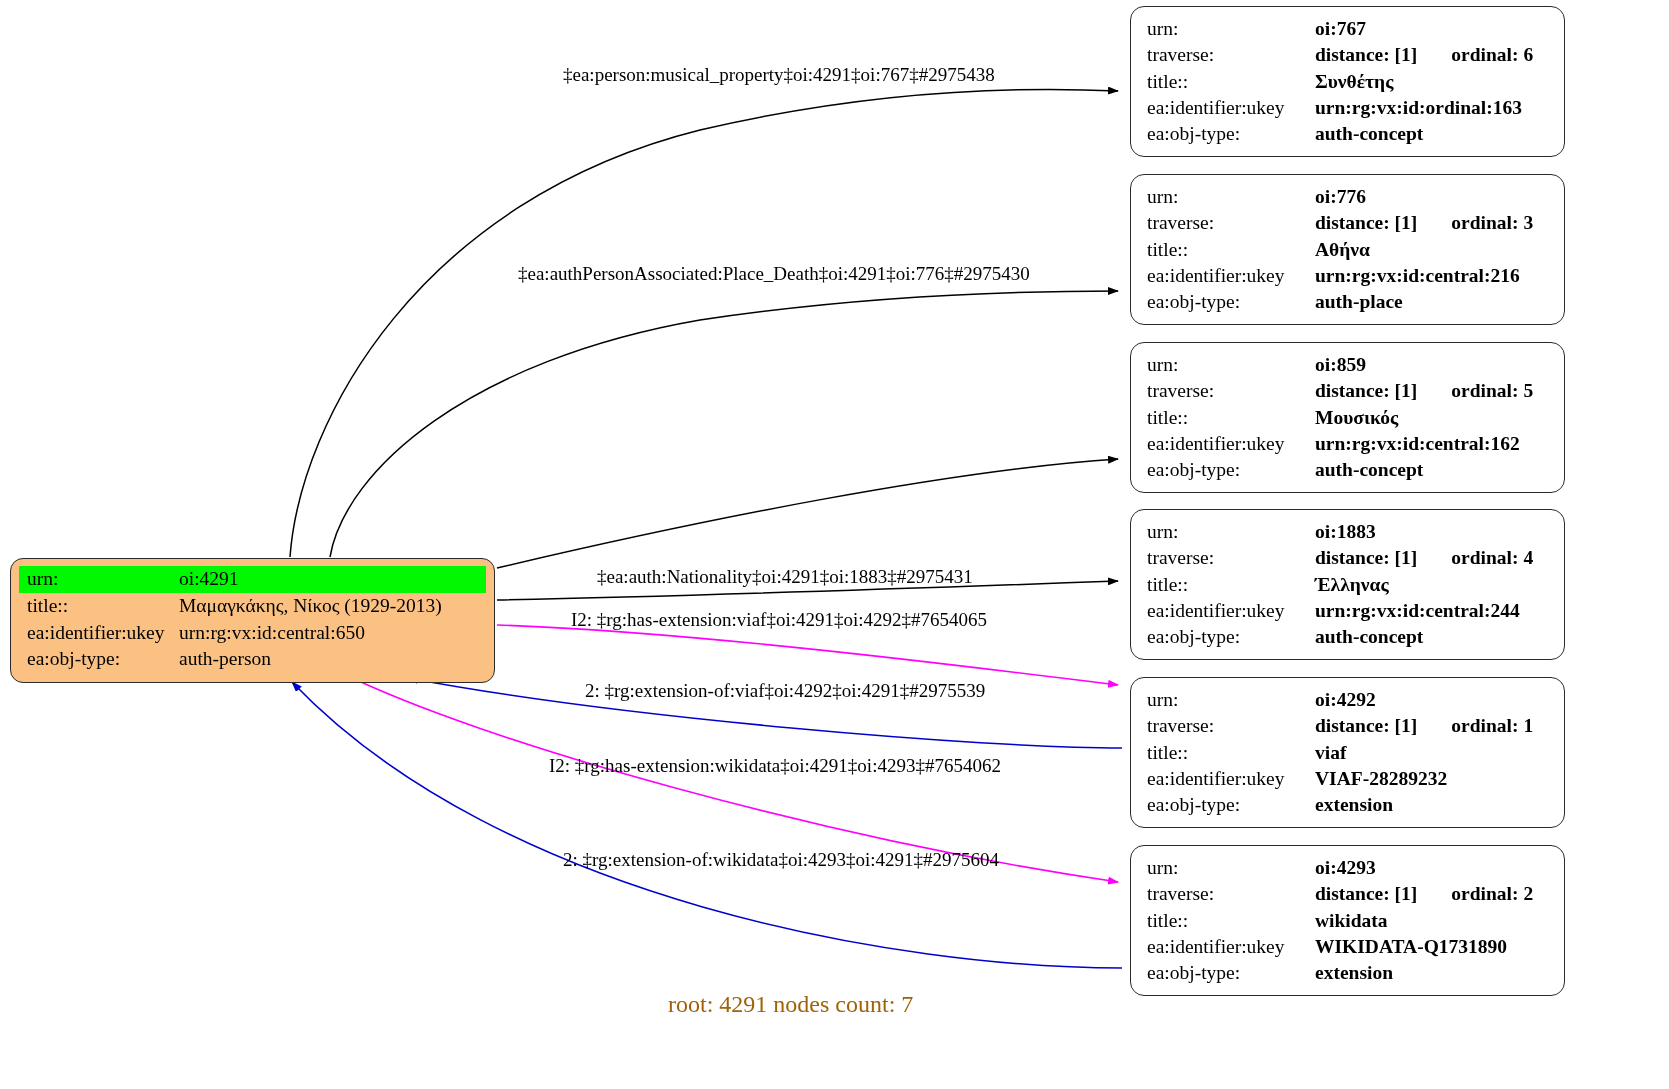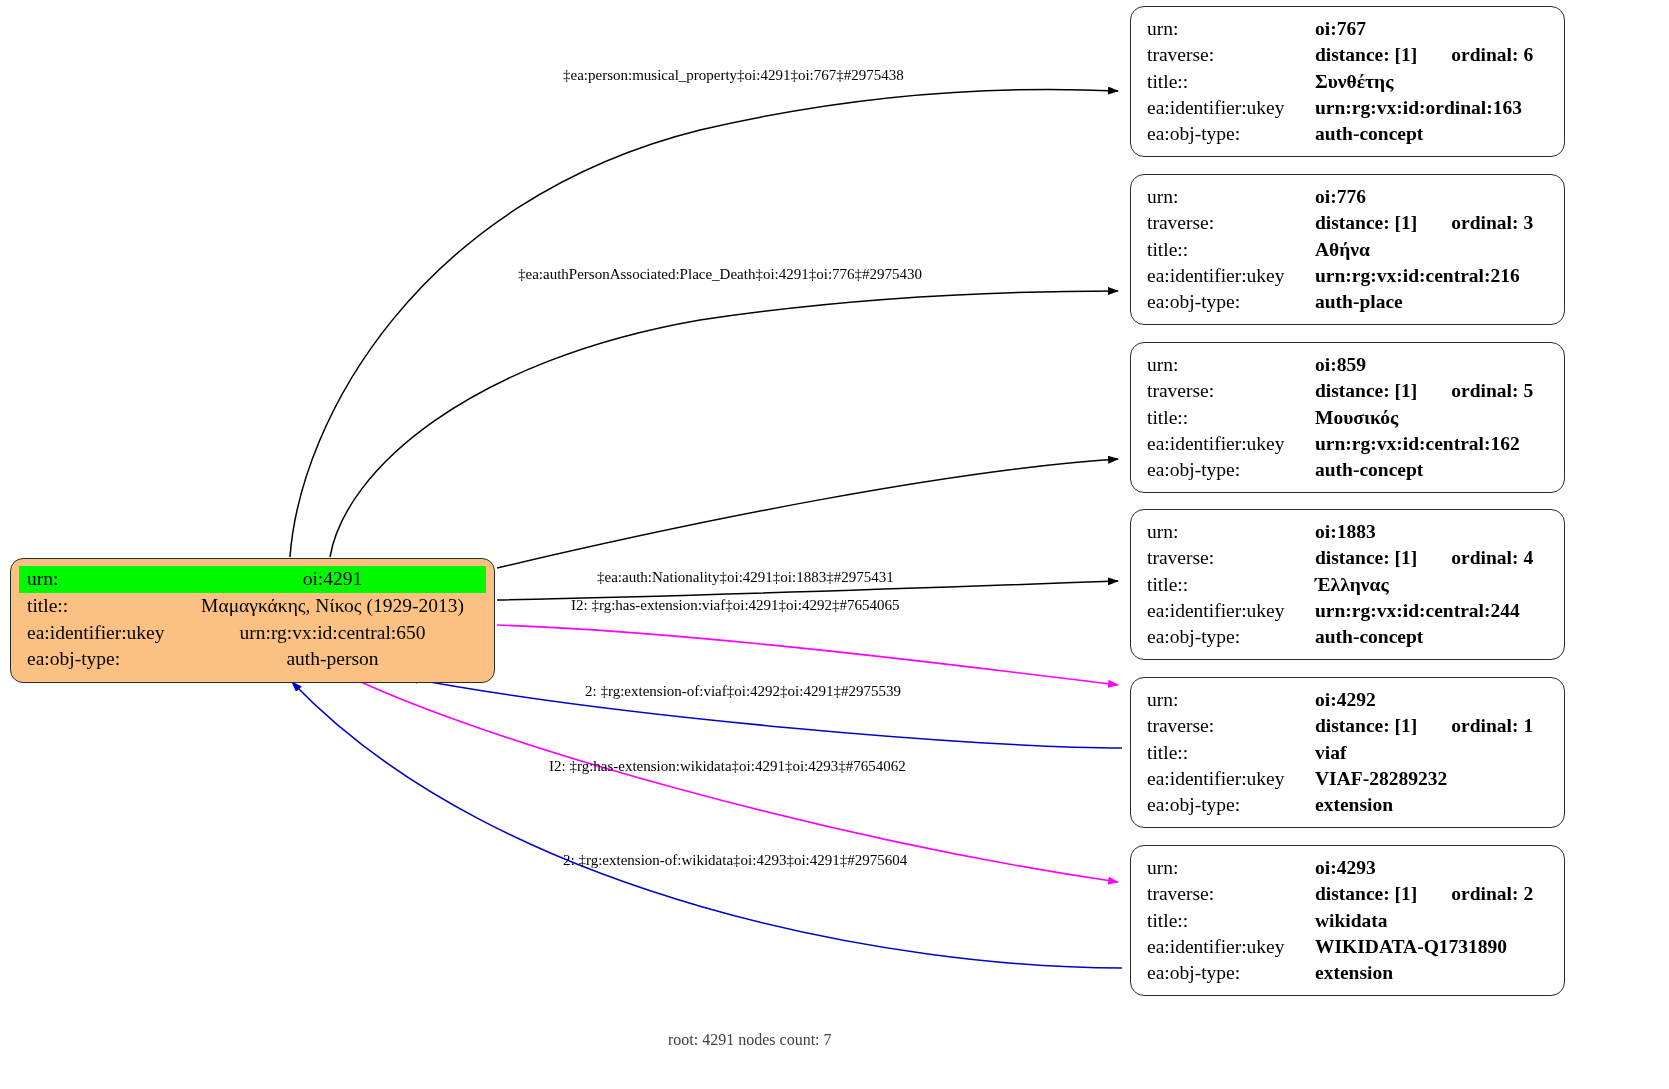--- a/index.html
+++ b/index.html
@@ -41,38 +41,37 @@
     background:#fbc183;
     padding:7px 8px 9px 8px;
     overflow:hidden;
   }
   .root-node .row{
     display:flex;align-items:baseline;
     font-size:19.5px;line-height:26.8px;white-space:nowrap;
   }
   .root-node .row.hl{background:#00f900;}
   .root-node .k{width:160px;flex:0 0 160px;padding-left:8px;box-sizing:border-box;}
-  .root-node .v{flex:1 1 auto;text-align:center;}
+  .root-node .v{flex:1 1 auto;}
   .root-node .row.hl .k{background:#00f900;}
   .root-node .row.hl .v{background:#00f900;}
 
   
   .elabel{
     position:absolute;
-    font-size:15px;
+    font-size:19px;
     line-height:22px;
     white-space:nowrap;
     color:#000000;
   }
   .footer{
     position:absolute;
-    font-size:16px;
+    font-size:24px;
     white-space:nowrap;
-    color:#404040;
-    margin-top:40px;
+    color:#a16207;
   }
 </style>
 </head>
 <body>
 
 <div id="canvas">
 
   <svg class="edges" viewBox="0 0 1669 1089">
     <defs>
       <marker id="ahBlack" markerWidth="11" markerHeight="8" refX="10" refY="4" orient="auto" markerUnits="userSpaceOnUse">
@@ -268,20 +267,20 @@
     </div>
     <div class="row">
       <span class="k">ea:obj-type:</span>
       <span class="v">extension</span>
     </div>
   </div>
 
   <div class="elabel" style="left:563px; top:64px;">‡ea:person:musical_property‡oi:4291‡oi:767‡#2975438</div>
   <div class="elabel" style="left:518px; top:263px;">‡ea:authPersonAssociated:Place_Death‡oi:4291‡oi:776‡#2975430</div>
   <div class="elabel" style="left:597px; top:566px;">‡ea:auth:Nationality‡oi:4291‡oi:1883‡#2975431</div>
-  <div class="elabel" style="left:571px; top:594px;">I2: ‡rg:has-extension:viaf‡oi:4291‡oi:4292‡#7654065</div>
+  <div class="elabel" style="left:571px; top:609px;">I2: ‡rg:has-extension:viaf‡oi:4291‡oi:4292‡#7654065</div>
   <div class="elabel" style="left:585px; top:680px;">2: ‡rg:extension-of:viaf‡oi:4292‡oi:4291‡#2975539</div>
   <div class="elabel" style="left:549px; top:755px;">I2: ‡rg:has-extension:wikidata‡oi:4291‡oi:4293‡#7654062</div>
   <div class="elabel" style="left:563px; top:849px;">2: ‡rg:extension-of:wikidata‡oi:4293‡oi:4291‡#2975604</div>
 
   <div class="footer" style="left:668px; top:991px;">root: 4291 nodes count: 7</div>
 
 </div>
 
 </body></html>

